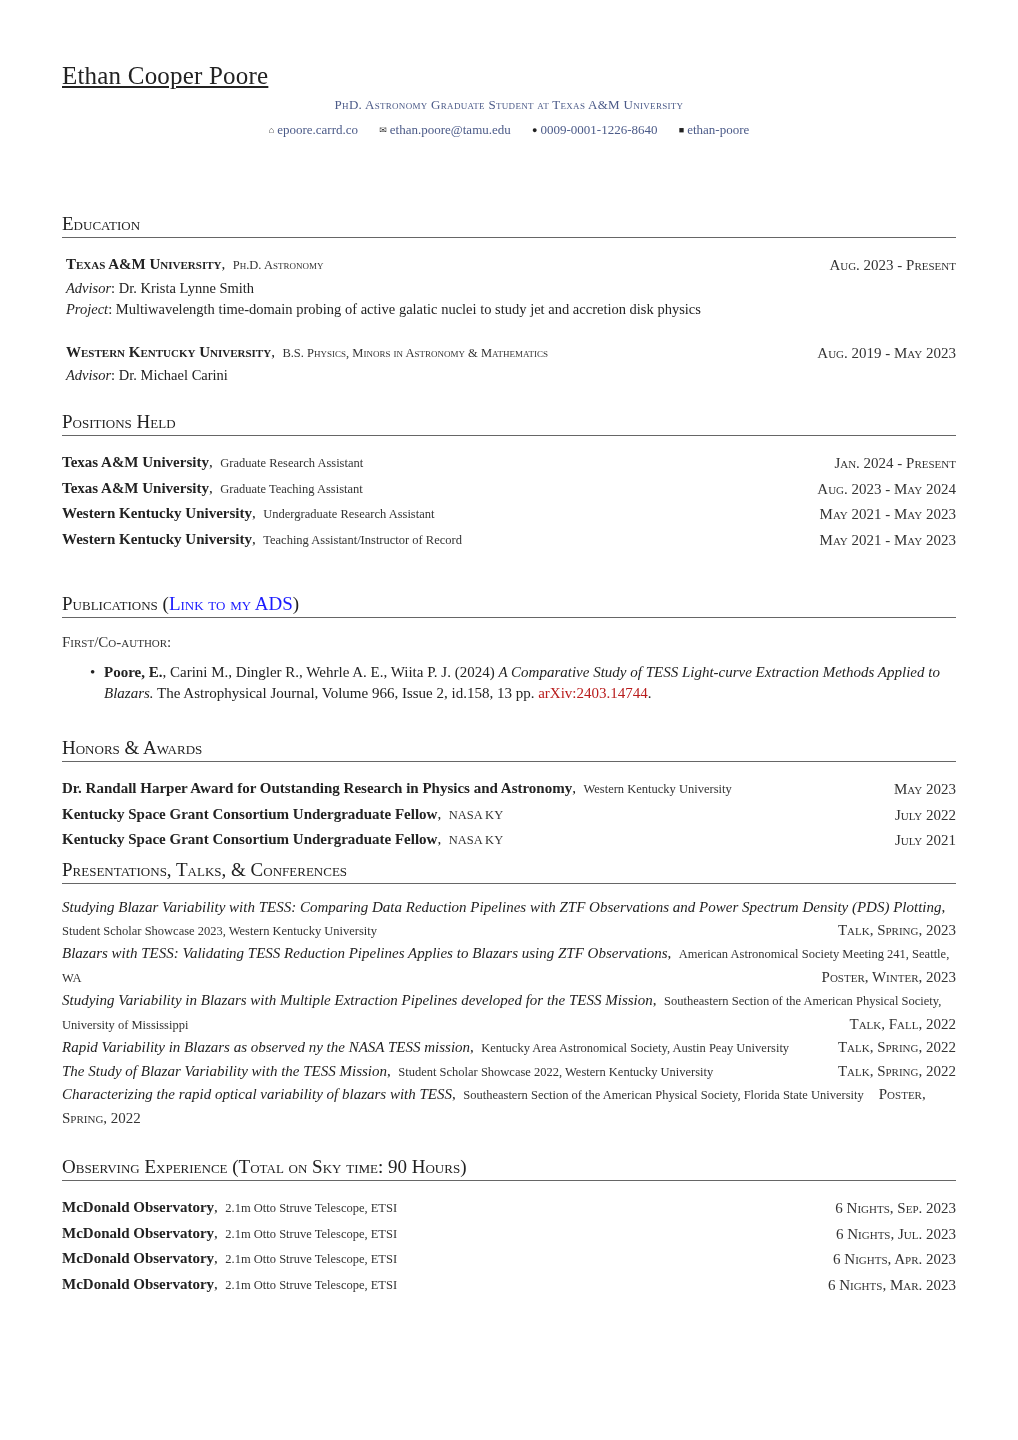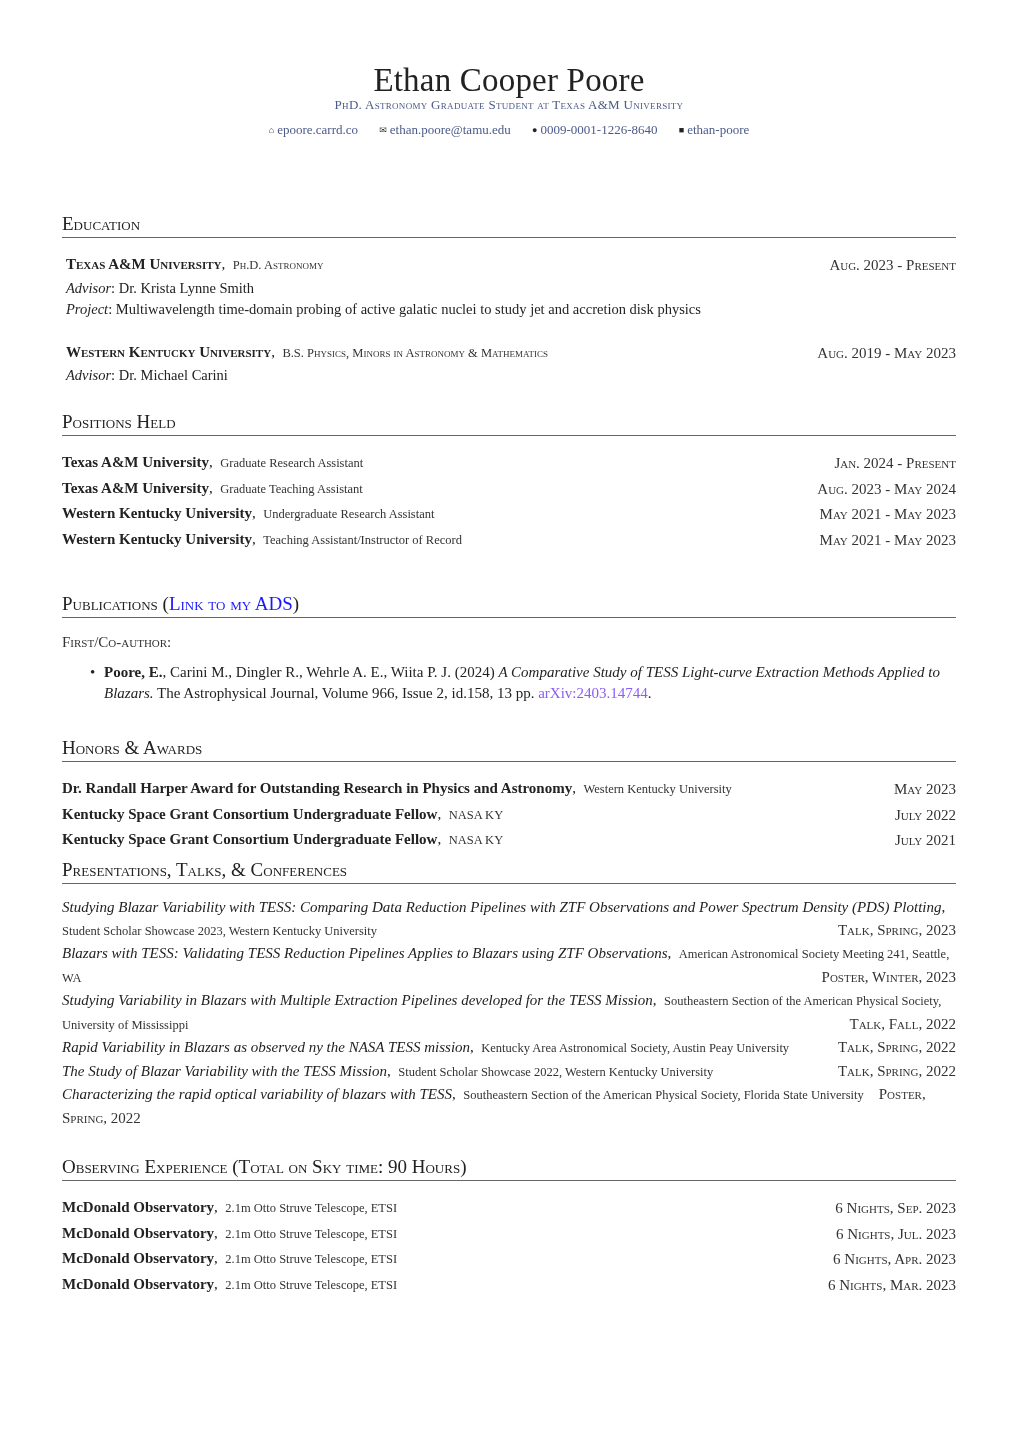--- a/index.html
+++ b/index.html
@@ -1,37 +1,37 @@
 <!DOCTYPE html>
 <html><head>
 <meta charset="utf-8">
 <style>
   html, body { margin:0; padding:0; background:#ffffff; }
   body { width:1018px; height:1440px; position:relative; font-family:"Liberation Serif","DejaVu Serif",serif; color:#222; overflow:hidden; }
   .page { position:absolute; left:62px; right:62px; top:0; }
-  .name { position:absolute; left:0; right:0; top:62px; font-size:33px; color:#222; text-align:center; letter-spacing:0.2px; }
+  .name { position:absolute; left:0; right:0; top:62px; font-size:25px; color:#222; text-align:left; letter-spacing:0.2px;text-decoration:underline; }
   .subtitle { position:absolute; left:0; right:0; top:97px; font-size:13px; color:#4b5a88; text-align:center; font-variant:small-caps; letter-spacing:0.3px; }
   .contacts { position:absolute; left:0; right:0; top:122px; font-size:13px; color:#4b5a88; text-align:center; }
   .contact { display:inline-block; margin:0 9px; }
   .cicon { display:inline-block; font-size:9px; color:#222; margin-right:3px; vertical-align:1px; }
   .section { position:absolute; left:0; right:0; }
   .sec-title { font-size:19px; font-variant:small-caps; color:#222; border-bottom:1.5px solid #666; padding-bottom:1px; line-height:24px;margin-top:36px; }
   .sec-title a { color:#1a1aff; text-decoration:none; }
   .row { display:flex; justify-content:space-between; align-items:flex-end; font-size:15px; line-height:24.5px; }
   .org { font-weight:bold; }
   .org-sc { font-weight:bold; font-variant:small-caps; }
   .small { font-size:12.5px; color:#333; }
   .small-sc { font-size:12.5px; font-variant:small-caps; color:#333; }
   .date { font-variant:small-caps; font-size:15px; color:#333; white-space:nowrap; }
   .line { font-size:14.5px; line-height:21px; color:#222; }
   .it { font-style:italic; }
   .pub-head { font-size:15px; font-variant:small-caps; color:#333; }
   .pub-item { display:flex; font-size:15px; line-height:21px; padding-left:28px; }
   .bullet { width:14px; flex:none; }
-  .link { color:#8b5cf6; }
+  .link { color:#b91c1c; }
   .pres { font-size:15px; line-height:22.5px; }
   .pres .rowwrap { display:block; }
   .pres .right { float:right; font-variant:small-caps; color:#333; }
 </style>
 </head>
 <body>
 
 <div class="page">
 
   <div class="name">Ethan Cooper Poore</div>

